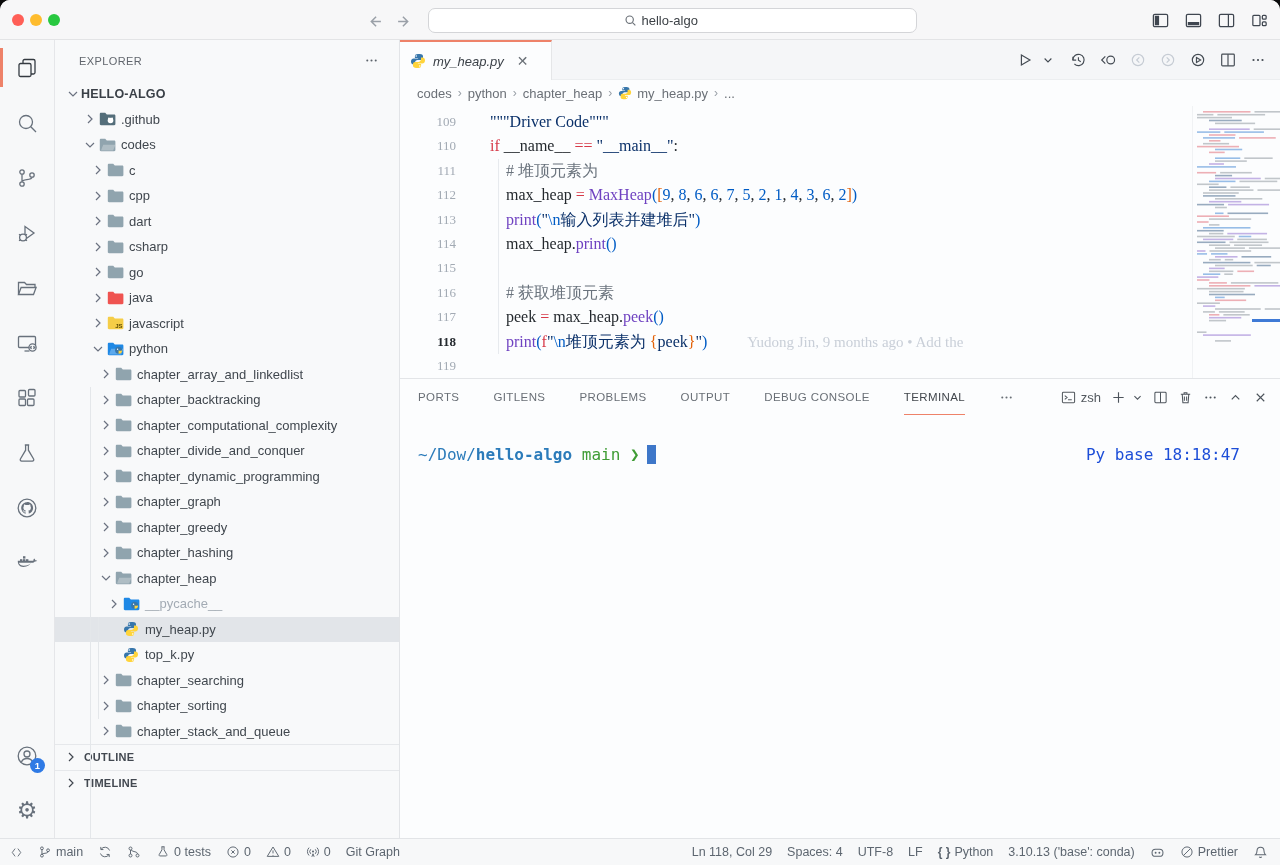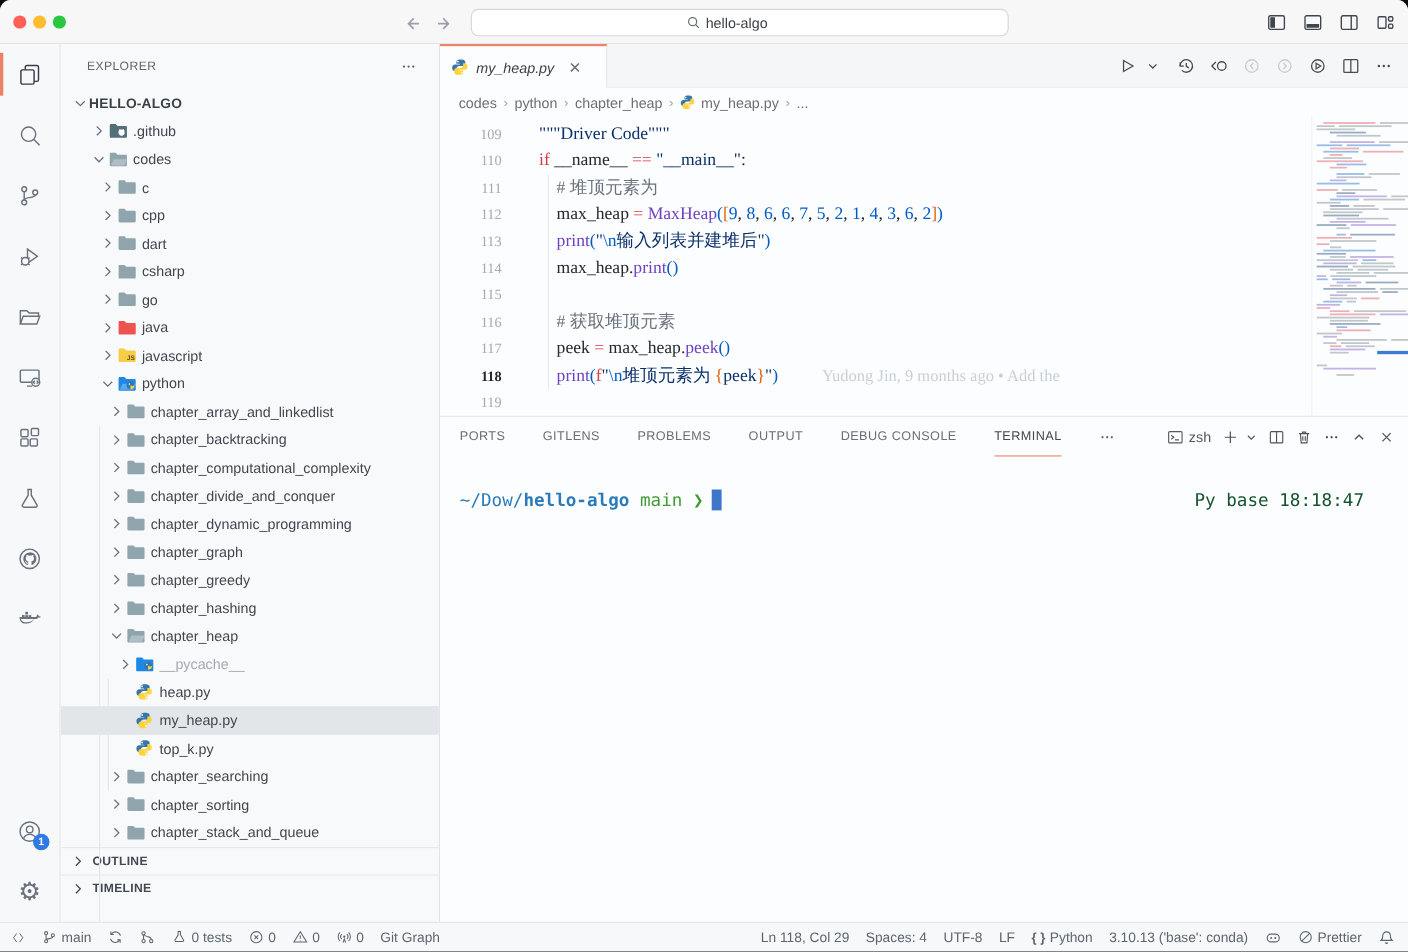--- a/index.html
+++ b/index.html
@@ -71,21 +71,21 @@
   .panel-bar { height:36px; display:flex; justify-content:space-between; align-items:center; padding:0 12px 0 18px;gap:20px; }
   .panel-tabs { display:flex; gap:34px; align-items:center; height:100%; }
   .ptab { font-size:11.5px; letter-spacing:.4px; color:#696f76; height:100%; display:flex; align-items:center; border-bottom:1.5px solid transparent; }
   .ptab.active { color:#42474d; border-bottom-color:#ee8269; }
   .ptab-more { color:#696f76; }
   .panel-actions { display:flex; align-items:center; gap:10px; color:#4d545c; }
   .panel-actions .shell { display:flex; align-items:flex-start; gap:5px; font-size:13px; color:#53595f; }
   .terminal { padding:30px 40px 0 18px; font-family:"DejaVu Sans Mono","Liberation Mono",monospace; font-size:16px; display:flex; justify-content:space-between; }
   .t-cwd { color:#2b7bba; } .t-repo { color:#2b7bba; font-weight:bold; } .t-branch { color:#3f9c35; } .t-prompt { color:#3f9c35; }
   .t-cursor { display:inline-block; width:9px; height:19px; background:#3e77c9; vertical-align:text-bottom; margin-left:7px; }
-  .t-right { color:#14532d; }
+  .t-right { color:#1d4ed8; }
 
   
   .statusbar { position:absolute; left:0; right:0; bottom:0; height:27px; background:#f7f8f9; border-top:1px solid #e2e4e7; display:flex; justify-content:space-between; align-items:center; padding:0 12px 0 10px; color:#5d6670; font-size:12.5px; }
   .sb-left, .sb-right { display:flex; align-items:center; gap:15px; height:100%; }
   .sitem { display:flex; align-items:center; gap:4px; white-space:nowrap; }
   .braces-glyph { font-size:12px; font-weight:bold; }
   svg { display:block; }
 </style>
 </head>
 <body>
@@ -539,32 +539,20 @@
           </span>
           <span class="ficon">
             <svg width="17" height="14" viewBox="0 0 17 14">
               <path d="M.8 2c0-.7.5-1.2 1.2-1.2h4.2L7.8 2.6h7.4c.7 0 1.2.5 1.2 1.2v8.2c0 .7-.5 1.2-1.2 1.2H2c-.7 0-1.2-.5-1.2-1.2z" fill="#1e88e5"></path>
               <circle cx="11.6" cy="8.3" r="3.5" fill="#3776ab"></circle>
               <path d="M11.6 8.3a3.5 3.5 0 0 0 3.5 0 3.5 3.5 0 0 1-3.5 3.5z" fill="#ffd43b"></path>
               <circle cx="10.6" cy="7.2" r=".7" fill="#fff"></circle>
             </svg>
           </span>
           <span class="tlabel">__pycache__</span>
-        </div>
-        <div class="trow" style="padding-left:51px">
-          <span class="chev"></span>
-          <span class="ficon">
-            <svg width="16" height="16" viewBox="0 0 16 16">
-              <path fill="#3776ab" d="M7.9 1C6.1 1 4.9 1.8 4.9 3.2V5h3.2v.6H3.6C2.2 5.6 1 6.8 1 8.6s1 3 2.5 3H5V9.7C5 8.3 6.2 7.1 7.6 7.1H11c1.1 0 2-.9 2-2V3.2C13 1.9 11.6 1 9.9 1z"></path>
-              <circle cx="6.2" cy="3" r=".8" fill="#fff"></circle>
-              <path fill="#ffd43b" d="M8.1 15c1.8 0 3-.8 3-2.2V11H7.9v-.6h4.5c1.4 0 2.6-1.2 2.6-3s-1-3-2.5-3H11v1.9C11 7.7 9.8 8.9 8.4 8.9H5c-1.1 0-2 .9-2 2v1.9C3 14.1 4.4 15 6.1 15z"></path>
-              <circle cx="9.8" cy="13" r=".8" fill="#fff"></circle>
-            </svg>
-          </span>
-          <span class="tlabel">heap.py</span>
         </div>
         <div class="trow selected" style="padding-left:51px">
           <span class="chev"></span>
           <span class="ficon">
             <svg width="16" height="16" viewBox="0 0 16 16">
               <path fill="#3776ab" d="M7.9 1C6.1 1 4.9 1.8 4.9 3.2V5h3.2v.6H3.6C2.2 5.6 1 6.8 1 8.6s1 3 2.5 3H5V9.7C5 8.3 6.2 7.1 7.6 7.1H11c1.1 0 2-.9 2-2V3.2C13 1.9 11.6 1 9.9 1z"></path>
               <circle cx="6.2" cy="3" r=".8" fill="#fff"></circle>
               <path fill="#ffd43b" d="M8.1 15c1.8 0 3-.8 3-2.2V11H7.9v-.6h4.5c1.4 0 2.6-1.2 2.6-3s-1-3-2.5-3H11v1.9C11 7.7 9.8 8.9 8.4 8.9H5c-1.1 0-2 .9-2 2v1.9C3 14.1 4.4 15 6.1 15z"></path>
               <circle cx="9.8" cy="13" r=".8" fill="#fff"></circle>
             </svg>

